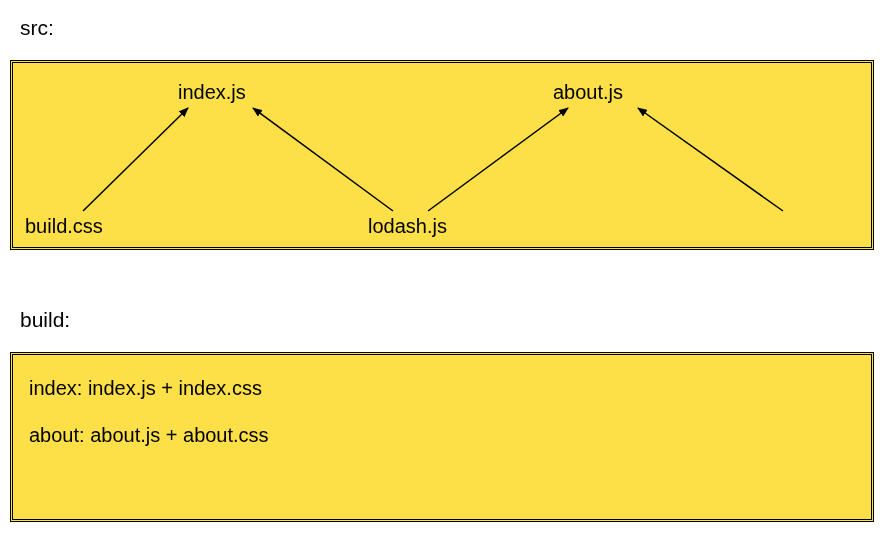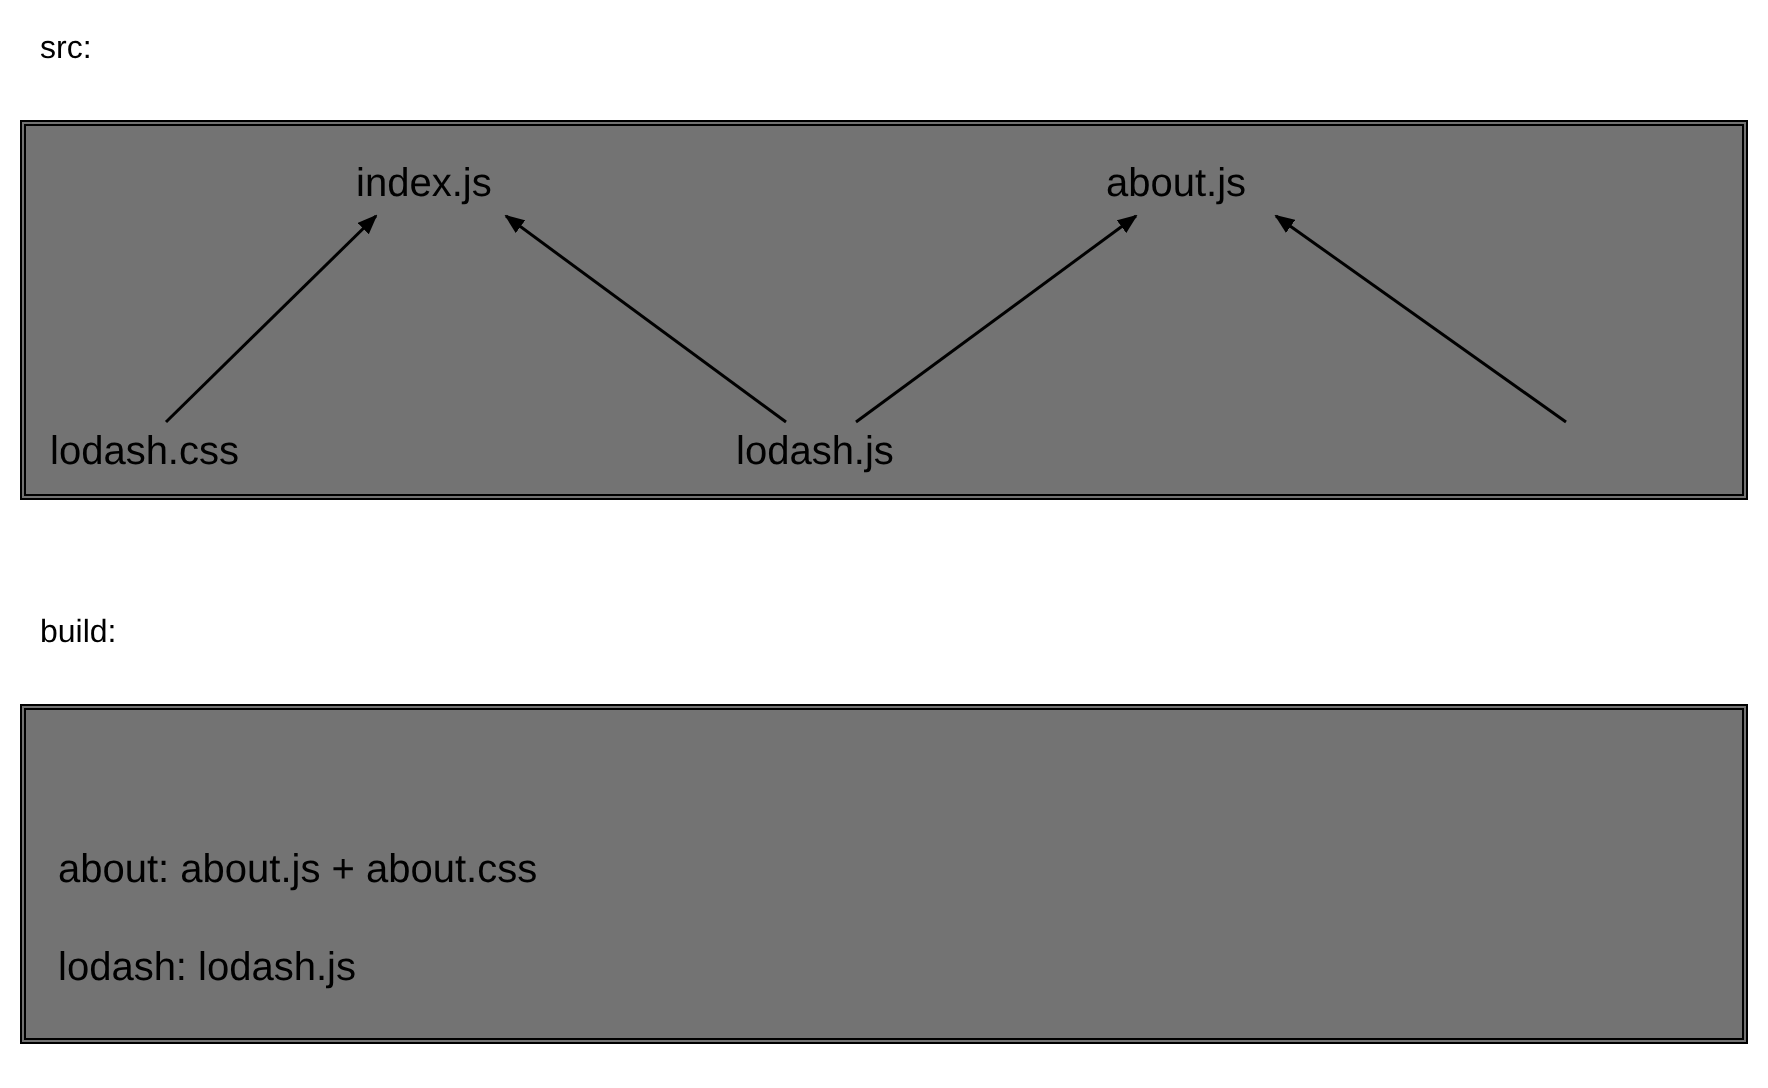--- a/index.html
+++ b/index.html
@@ -13,26 +13,26 @@
     color: #000;
     background: #fff;
   }
   .page {
     position: relative;
     width: 884px;
     height: 544px;
   }
   .section-label {
     position: absolute;
-    font-size: 16px;
+    font-size: 21px;
   }
   .box {
     position: absolute;
     border: 3px double #000;
-    background: #737373;
+    background: #fde047;
   }
   .node {
     position: absolute;
     font-size: 20px;
     white-space: nowrap;
   }
   .build-line {
     position: absolute;
     font-size: 20px;
     white-space: nowrap;
@@ -49,21 +49,21 @@
 
 <div class="page">
 
   <div class="section-label" style="left:20px; top:16px;">src:</div>
 
   <div class="box" style="left:10px; top:60px; width:864px; height:190px;">
 
     <div class="node" style="left:165px; top:18px;">index.js</div>
     <div class="node" style="left:540px; top:18px;">about.js</div>
 
-    <div class="node" style="left:12px; top:152px;">lodash.css</div>
+    <div class="node" style="left:12px; top:152px;">build.css</div>
     <div class="node" style="left:355px; top:152px;">lodash.js</div>
 
     <svg class="arrows" width="864" height="190">
       <defs>
         <marker id="arrowhead" markerWidth="10" markerHeight="8" refX="9" refY="4" orient="auto" markerUnits="userSpaceOnUse">
           <polygon points="0 0, 10 4, 0 8" fill="#000"></polygon>
         </marker>
       </defs>
 
       <line x1="70" y1="148" x2="175" y2="45" stroke="#000" stroke-width="1.5" marker-end="url(#arrowhead)"></line>
@@ -72,17 +72,17 @@
 
       <line x1="415" y1="148" x2="555" y2="45" stroke="#000" stroke-width="1.5" marker-end="url(#arrowhead)"></line>
 
       <line x1="770" y1="148" x2="625" y2="45" stroke="#000" stroke-width="1.5" marker-end="url(#arrowhead)"></line>
     </svg>
   </div>
 
   <div class="section-label" style="left:20px; top:308px;">build:</div>
 
   <div class="box" style="left:10px; top:352px; width:864px; height:170px;">
+    <div class="build-line" style="left:16px; top:22px;">index: index.js + index.css</div>
     <div class="build-line" style="left:16px; top:69px;">about: about.js + about.css</div>
-    <div class="build-line" style="left:16px; top:118px;">lodash: lodash.js</div>
   </div>
 
 </div>
 
 </body></html>

